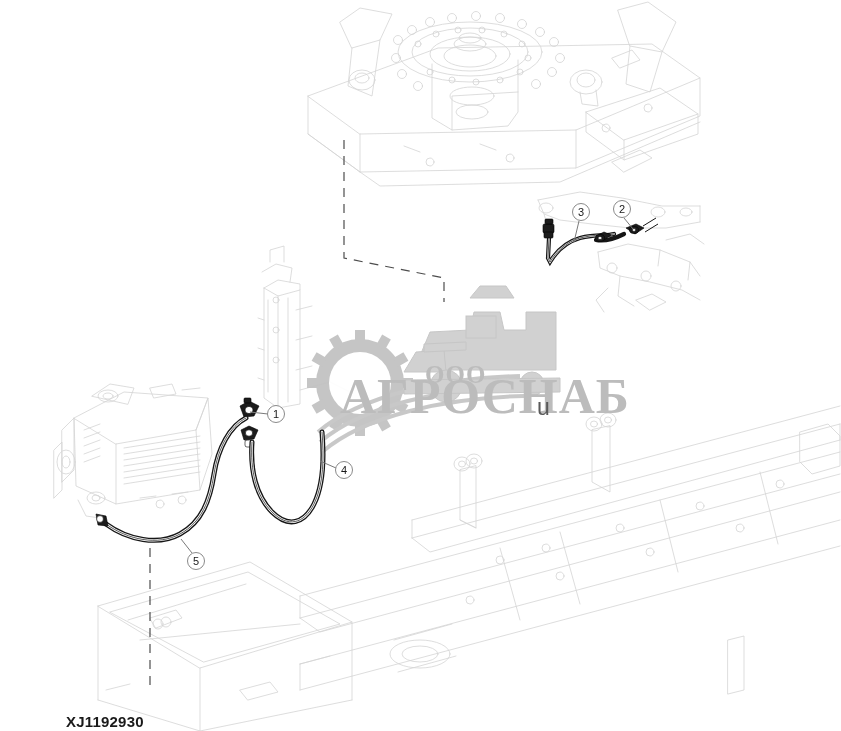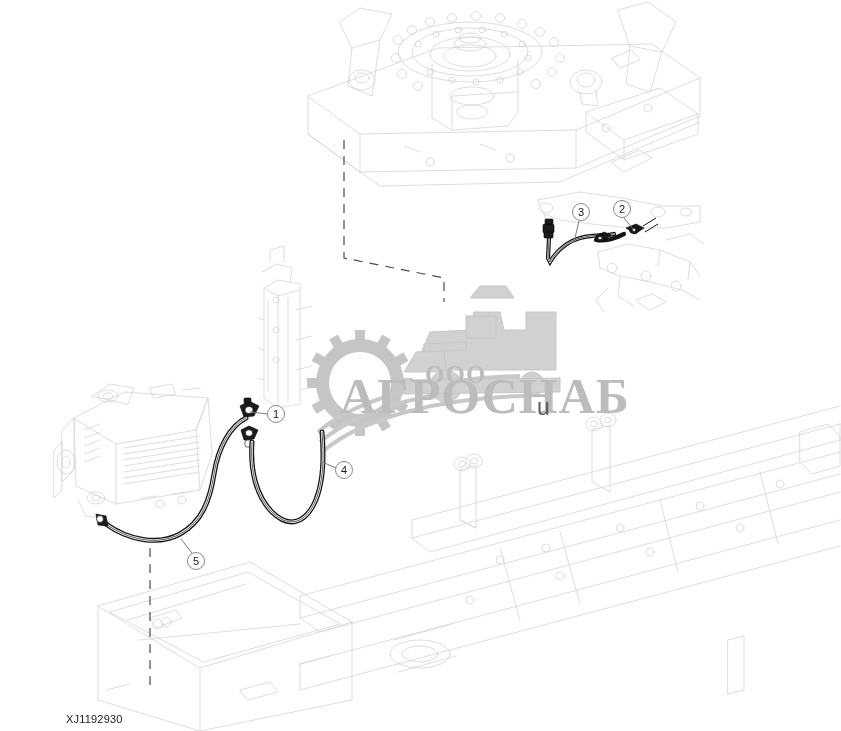--- a/index.html
+++ b/index.html
@@ -29,22 +29,22 @@
     top: 0;
     left: 0;
     width: 841px;
     height: 731px;
   }
   #drawing-number {
     position: absolute;
     left: 66px;
     top: 713px;
     font-family: "Liberation Sans", sans-serif;
-    font-size: 11px;
-    font-weight: normal;
+    font-size: 15px;
+    font-weight: bold;
     letter-spacing: 0.2px;
     color: #1a1a1a;
     white-space: nowrap;
   }
   #stray-glyph {
     position: absolute;
     left: 537px;
     top: 396px;
     font-family: "Liberation Sans", sans-serif;
     font-size: 23px;

